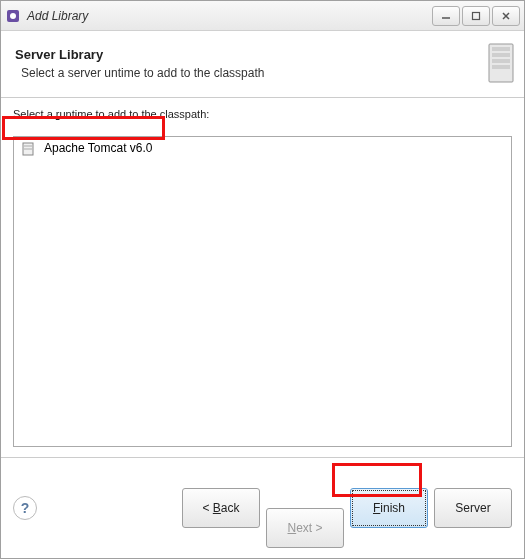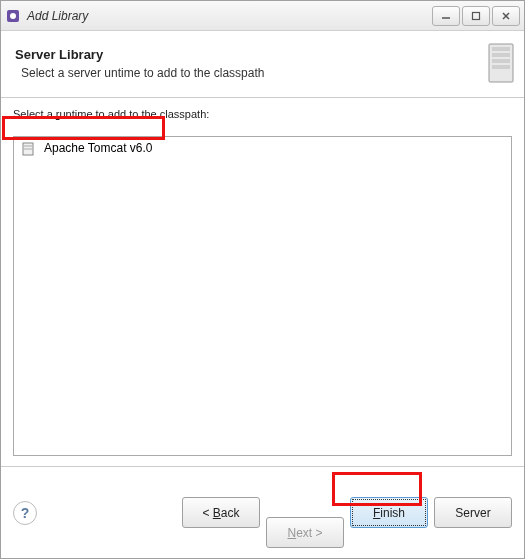--- a/index.html
+++ b/index.html
@@ -121,21 +121,21 @@
       align-items: center;
       justify-content: center;
       color: #5a7aa0;
       font-weight: bold;
       font-size: 14px;
       cursor: pointer;
     }
     .spacer { flex: 1; }
     .btn {
       min-width: 78px;
-      height: 31px;
+      height: 40px;
       border: 1px solid #9f9f9f;
       background: linear-gradient(to bottom, #fdfdfd, #e6e6e6);
       border-radius: 3px;
       font-size: 12px;
       color: #222;
       cursor: pointer;
       padding: 0 10px;
     }
     .btn:disabled { color: #999; cursor: default; margin-top: 40px; }
     .btn.primary {

